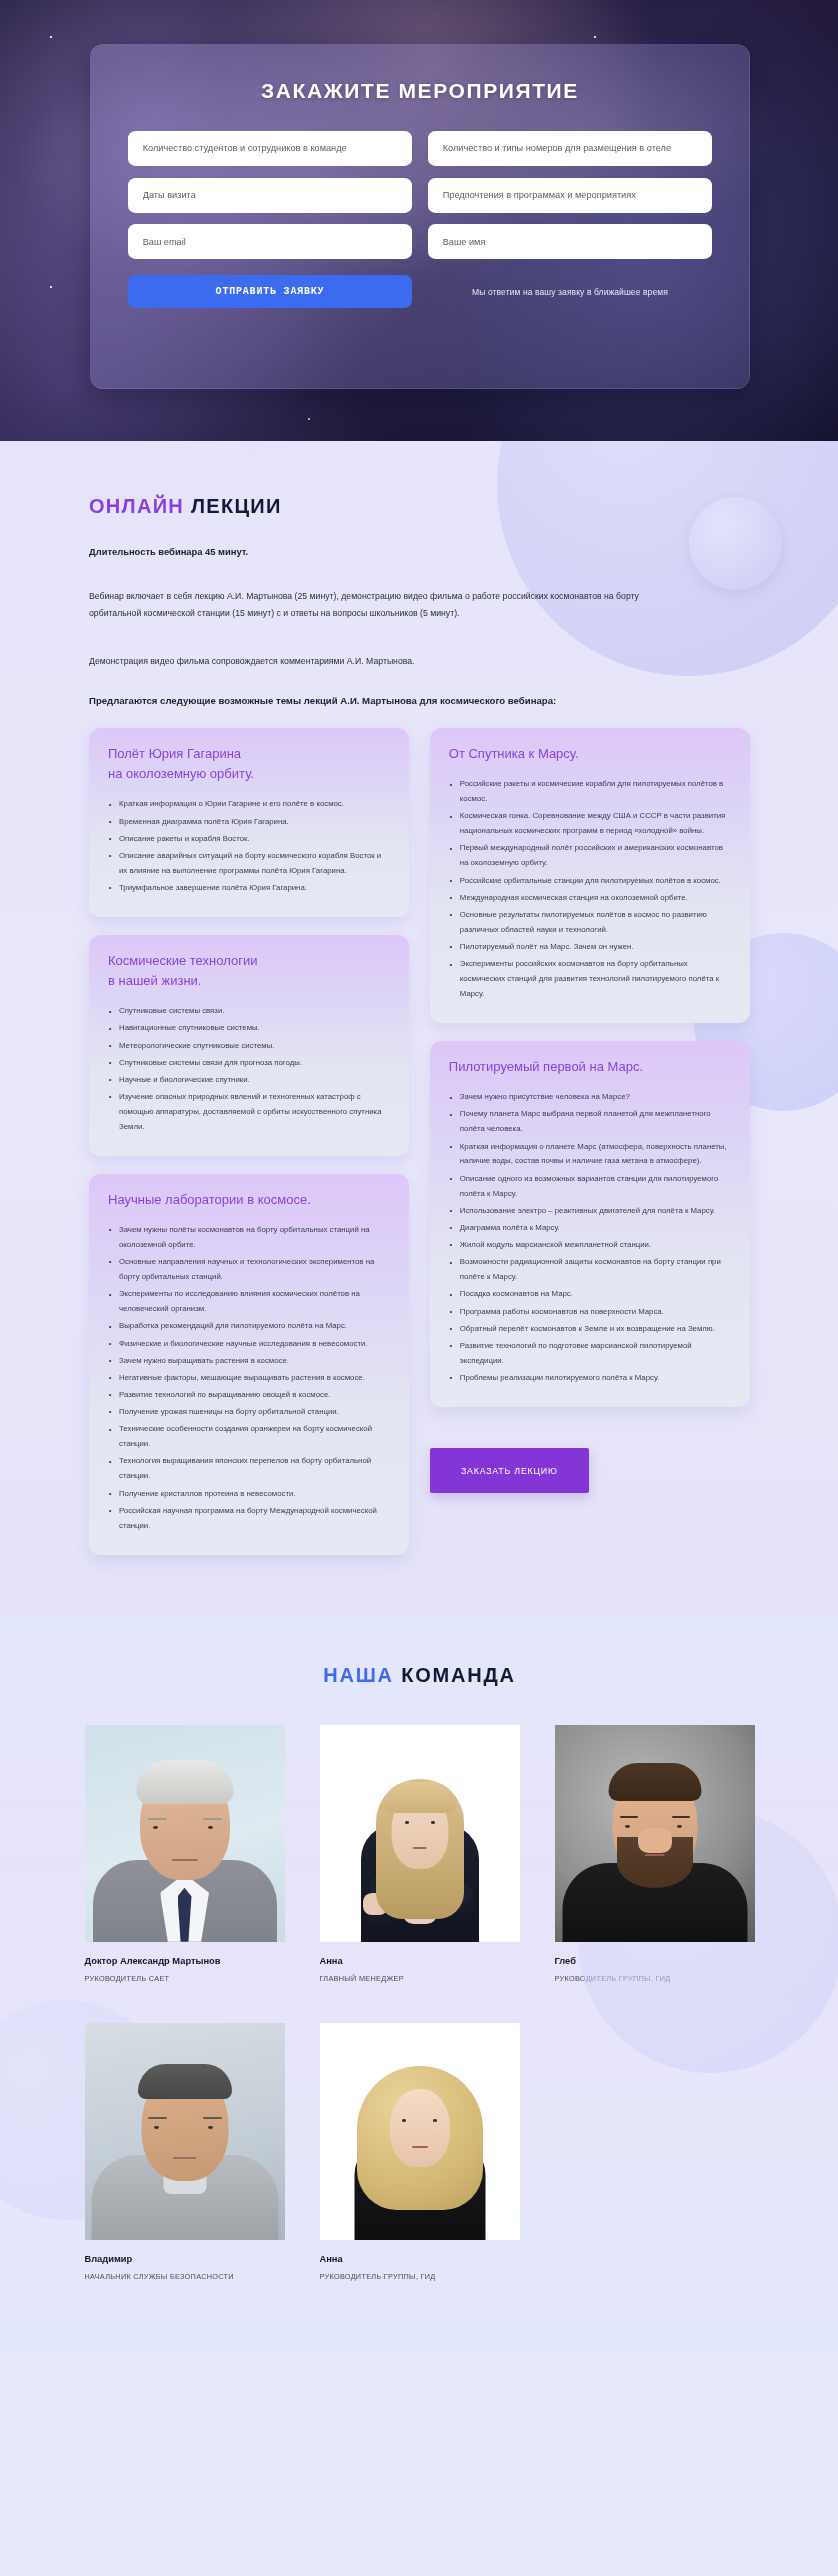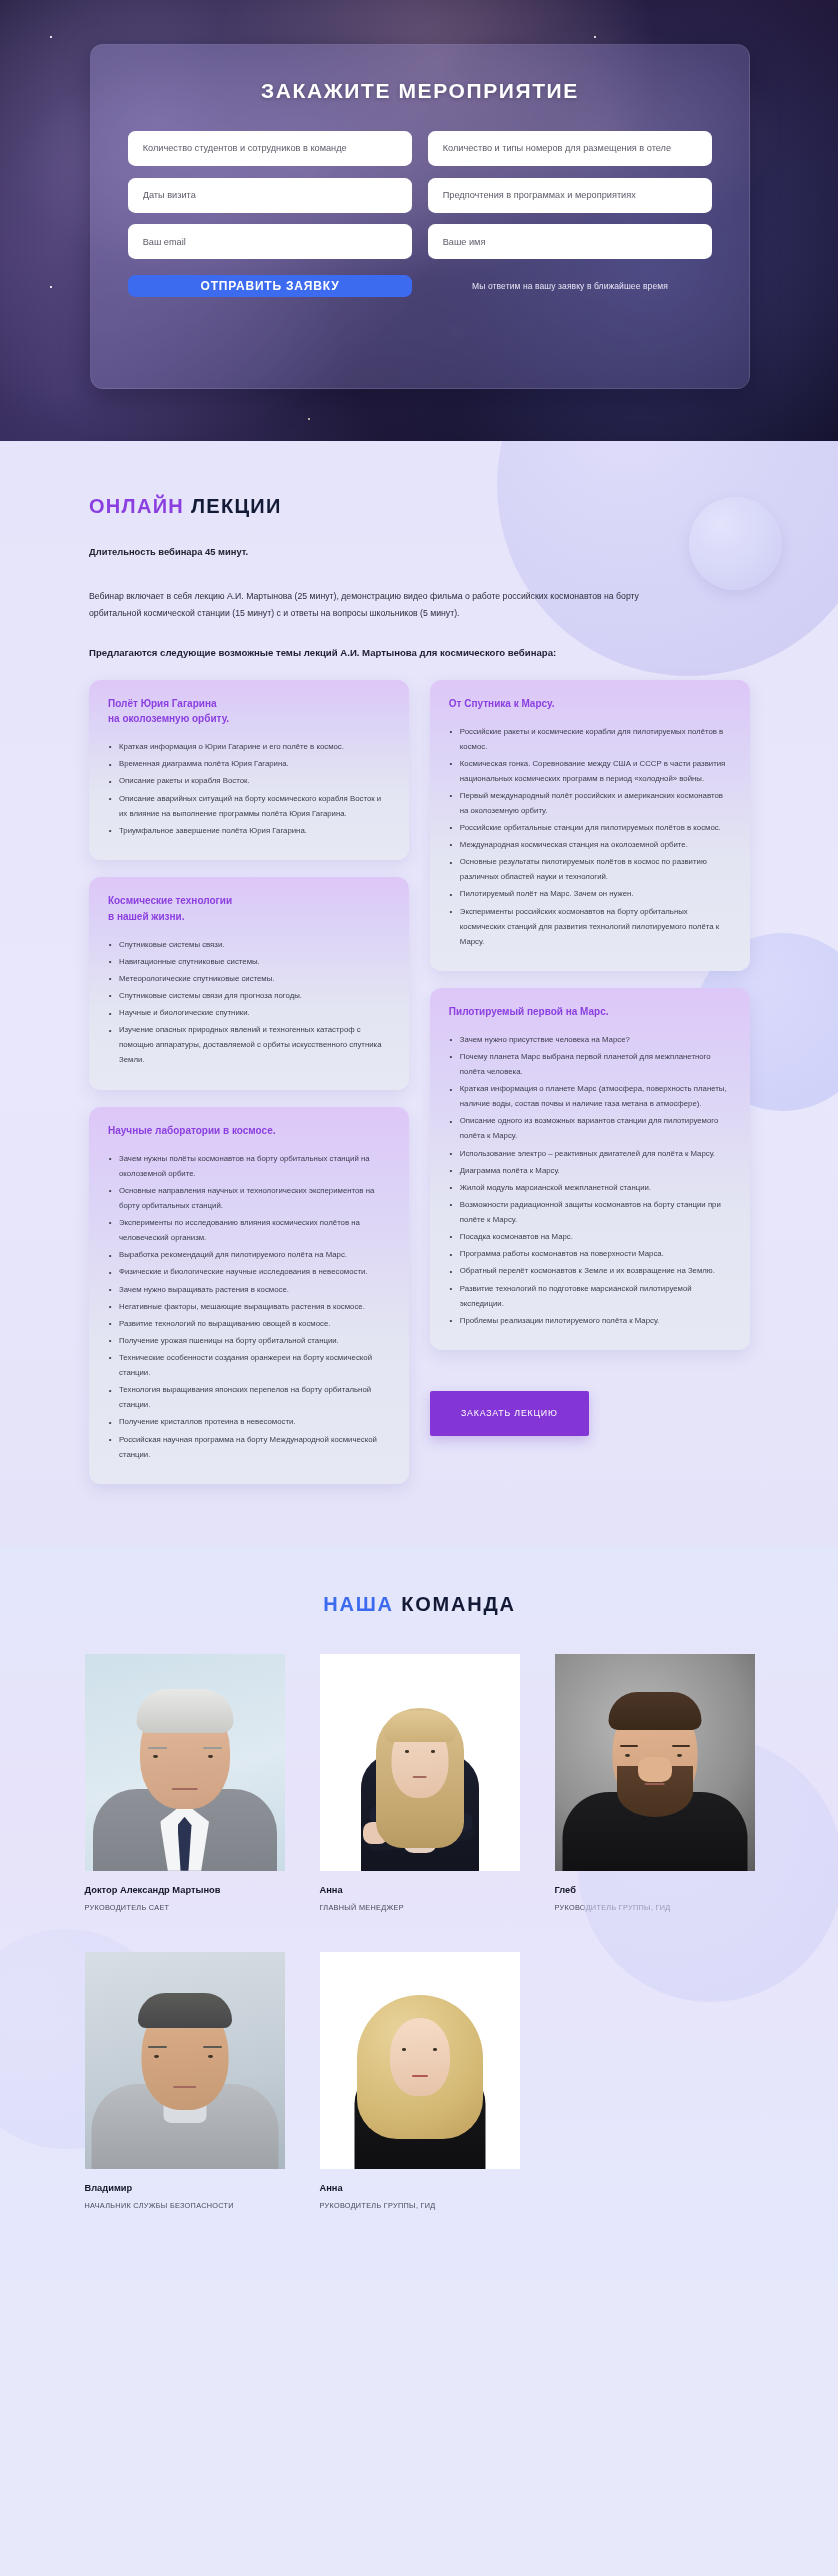--- a/index.html
+++ b/index.html
@@ -108,27 +108,27 @@
   }
   .field::placeholder { color: #5b5b6a; }
   .hero-actions {
     display: grid;
     grid-template-columns: 1fr 1fr;
     gap: 16px;
     padding: 16px 37px 0 37px;
     align-items: center;
   }
   .submit-btn {
-    height: 22px;
+    height: 33px;
     border: none;
     border-radius: 7.3px;
     background: #3d6bf0;
     color: #fff;
-    font-family: Liberation Sans, sans-serif;
-    font-size: 12px;
+    font-family: Liberation Mono, monospace;
+    font-size: 10px;
     font-weight: 700;
     letter-spacing: 0.8px;
     cursor: pointer;
   }
   .hero-note {
     color: #eae6f6;
     font-size: 8.5px;
     letter-spacing: 0.1px;
     text-align: center;
   }
@@ -204,22 +204,22 @@
   }
   .col { display: flex; flex-direction: column; gap: 17.6px; }
   .card {
     border-radius: 11.8px;
     padding: 16px 19px 19px 19px;
     background: linear-gradient(180deg, #ddc7f8 0%, #dcd4f6 26%, #e3e5f2 62%, #e6e9f3 100%);
     box-shadow: 0 5.9px 16px rgba(120,115,185,.16);
   }
   .card-title {
     color: #8b3fe0;
-    font-size: 10px;
-    font-weight: 700;
+    font-size: 13px;
+    font-weight: 400;
     line-height: 1.55;
     margin-bottom: 13.2px;
   }
   .card ul { list-style: none; }
   .card li {
     position: relative;
     padding-left: 11px;
     font-size: 7.8px;
     color: #3b3e4c;
     line-height: 1.92;
@@ -354,20 +354,21 @@
     <div class="blob-mid"></div>
 
     <div class="wrap">
       <h2 class="sec-title">
         <span class="accent-violet">ОНЛАЙН</span>
         <span class="dark">ЛЕКЦИИ</span>
       </h2>
 
       <div class="lead-strong">Длительность вебинара 45 минут.</div>
       <p class="lead">Вебинар включает в себя лекцию А.И. Мартынова (25 минут), демонстрацию видео фильма о работе российских космонавтов на борту орбитальной космической станции (15 минут) с и ответы на вопросы школьников (5 минут).</p>
+      <p class="lead">Демонстрация видео фильма сопровождается комментариями А.И. Мартынова.</p>
 
       <div class="prompt">Предлагаются следующие возможные темы лекций А.И. Мартынова для космического вебинара:</div>
 
       <div class="cards">
 
         <div class="col">
 
           <div class="card">
             <div class="card-title">
               <span>Полёт Юрия Гагарина</span><br>

